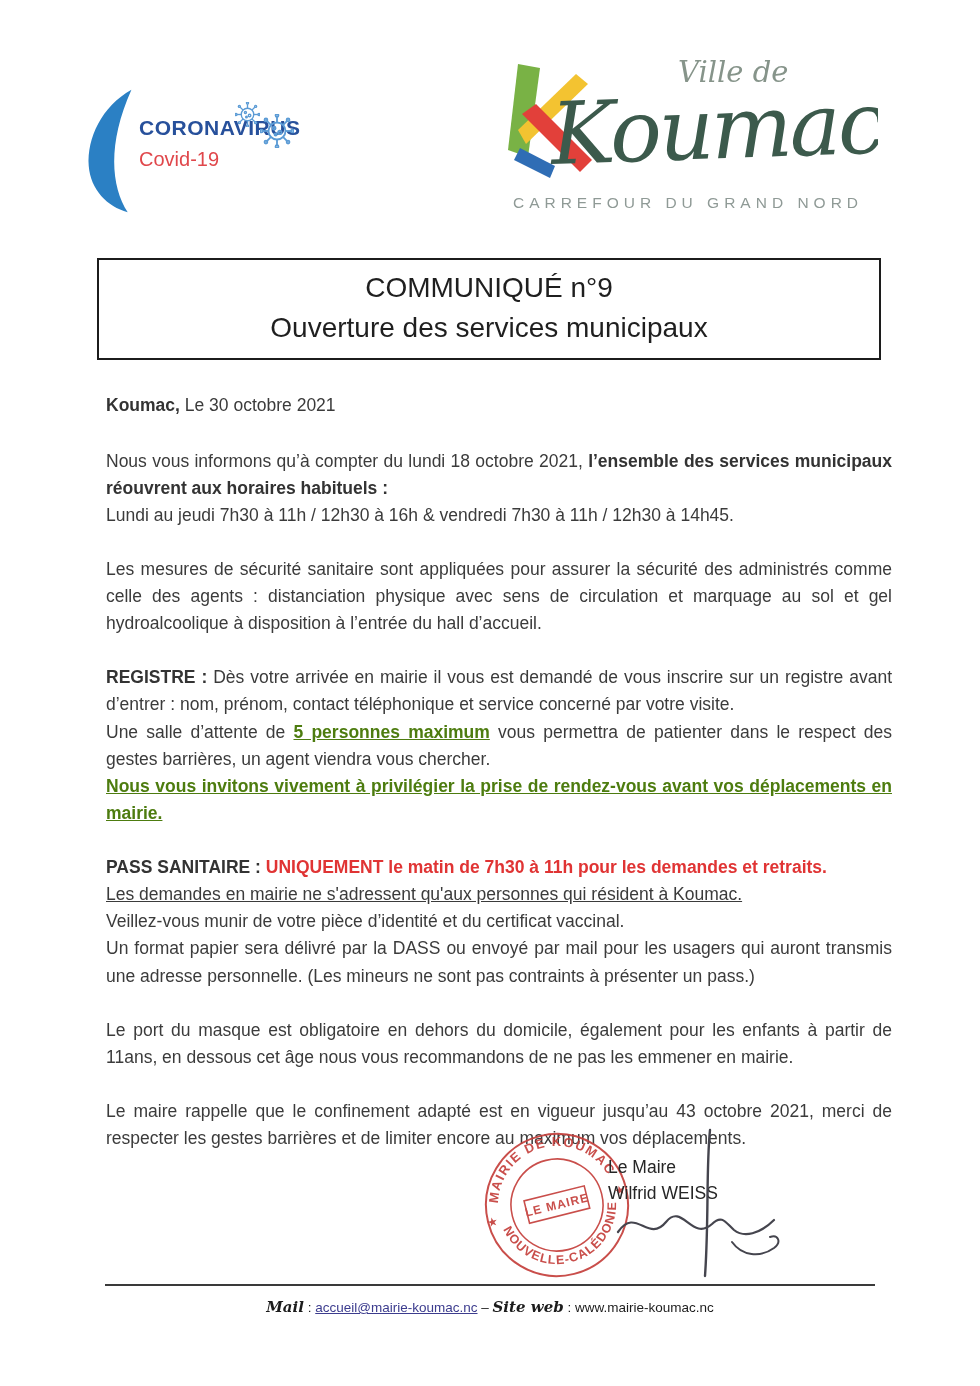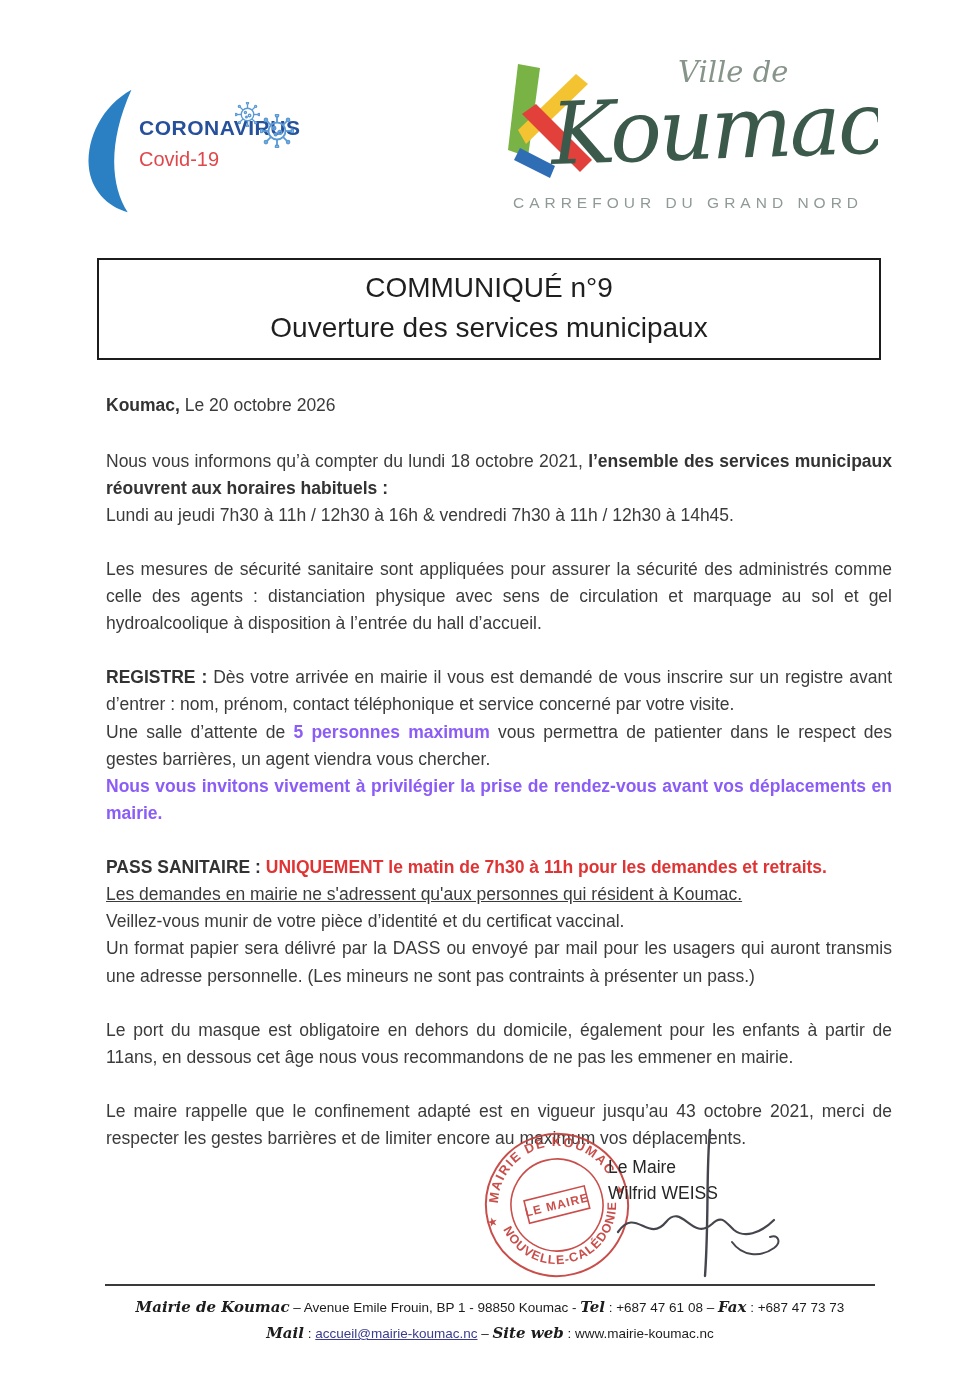--- a/index.html
+++ b/index.html
@@ -30,21 +30,21 @@
   .title-line1 { font-size:28px; line-height:1.15; }
   .title-line2 { font-size:28px; line-height:1.15; margin-top:8px; }
 
   
   main { margin:32px 88px 0 106px; font-size:17.5px; line-height:1.55;
          text-align:justify; color:#3b3b3b; }
   .dateline { margin-bottom:28px; text-align:left; }
   .para { margin-bottom:27px; }
   .b  { font-weight:bold; color:#333; }
   .u  { text-decoration:underline; }
-  .bu { font-weight:bold; color:#8b5cf6; }
+  .bu { font-weight:bold; text-decoration:underline; color:#4d7c0f; }
   .red { color:#e03434; }
 
   
   .sig-area { position:absolute; left:0; top:1126px; width:980px; height:160px; }
   .stamp { position:absolute; left:482px; top:4px; width:150px; height:150px;
            transform:rotate(-14deg); opacity:.92; }
   .stamp-arc { font-family:"Liberation Sans", sans-serif; font-size:13px; font-weight:bold;
                letter-spacing:1.5px; fill:#c5403c; }
   .stamp-arc-b { font-size:12.5px; letter-spacing:1px; }
   .stamp-center { font-family:"Liberation Sans", sans-serif; font-size:12px; font-weight:bold;
@@ -121,21 +121,21 @@
     </div>
   </header>
 
   <div class="title-box">
     <div class="title-line1">COMMUNIQUÉ n°9</div>
     <div class="title-line2">Ouverture des services municipaux</div>
   </div>
 
   <main>
 
-    <div class="dateline"><span class="b">Koumac,</span><span> Le 20 octobre 2026</span></div>
+    <div class="dateline"><span class="b">Koumac,</span><span> Le 30 octobre 2021</span></div>
 
     <p class="para"><span>Nous vous informons qu’à compter du lundi 18 octobre 2021, </span><span class="b">l’ensemble des services municipaux réouvrent aux horaires habituels :</span><br><span>Lundi au jeudi 7h30 à 11h / 12h30 à 16h &amp; vendredi 7h30 à 11h / 12h30 à 14h45.</span></p>
 
     <p class="para"><span>Les mesures de sécurité sanitaire sont appliquées pour assurer la sécurité des administrés comme celle des agents : distanciation physique avec sens de circulation et marquage au sol et gel hydroalcoolique à disposition à l’entrée du hall d’accueil.</span></p>
 
     <p class="para"><span class="b">REGISTRE :</span><span> Dès votre arrivée en mairie il vous est demandé de vous inscrire sur un registre avant d’entrer : nom, prénom, contact téléphonique et service concerné par votre visite.</span><br><span>Une salle d’attente de </span><span class="bu">5 personnes maximum</span><span> vous permettra de patienter dans le respect des gestes barrières, un agent viendra vous chercher.</span><br><span class="bu">Nous vous invitons vivement à privilégier la prise de rendez-vous avant vos déplacements en mairie.</span></p>
 
     <p class="para"><span class="b">PASS SANITAIRE : </span><span class="b red">UNIQUEMENT le matin de 7h30 à 11h pour les demandes et retraits.</span><br><span class="u">Les demandes en mairie ne s'adressent qu'aux personnes qui résident à Koumac.</span><br><span>Veillez-vous munir de votre pièce d’identité et du certificat vaccinal.</span><br><span>Un format papier sera délivré par la DASS ou envoyé par mail pour les usagers qui auront transmis une adresse personnelle. (Les mineurs ne sont pas contraints à présenter un pass.)</span></p>
 
     <p class="para"><span>Le port du masque est obligatoire en dehors du domicile, également pour les enfants à partir de 11ans, en dessous cet âge nous vous recommandons de ne pas les emmener en mairie.</span></p>
@@ -167,17 +167,16 @@
       <g fill="none" stroke="#45454e" stroke-linecap="round">
         <path d="M120,6 C116,45 119,95 115,152" stroke-width="2.4"></path>
         <path d="M28,108 C46,82 58,120 76,98 C92,78 102,118 122,100 C132,90 136,99 144,106 C154,114 170,110 184,96" stroke-width="2.2"></path>
         <path d="M142,118 C152,132 170,134 184,124 C192,118 188,110 180,113" stroke-width="2"></path>
       </g>
     </svg>
   </div>
 
   <footer class="footer">
     <div class="footer-rule"></div>
-    <div class="footer-line1"><span class="script">Mairie de Koumac</span><span> – Avenue Emile Frouin, BP 1 - 98850 Koumac - </span><span class="script">Tel</span><span> : +687 47 61 08 – </span><span class="script">Fax</span><span> : +687 47 73 73</span></div>
     <div class="footer-line2"><span class="script">Mail</span><span> : </span><a class="email">accueil@mairie-koumac.nc</a><span> – </span><span class="script">Site web</span><span> : www.mairie-koumac.nc</span></div>
   </footer>
 
 </div>
 
 </body></html>

